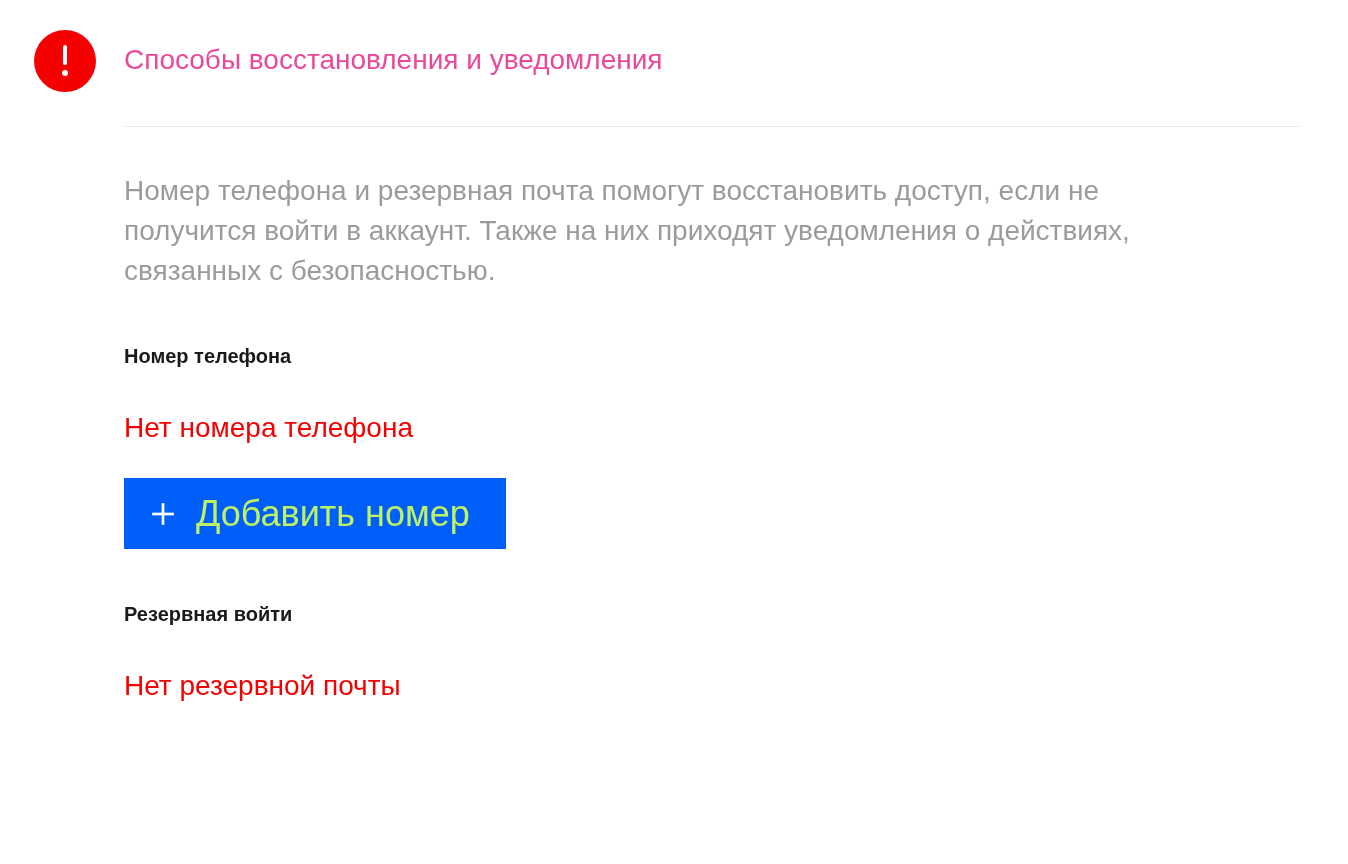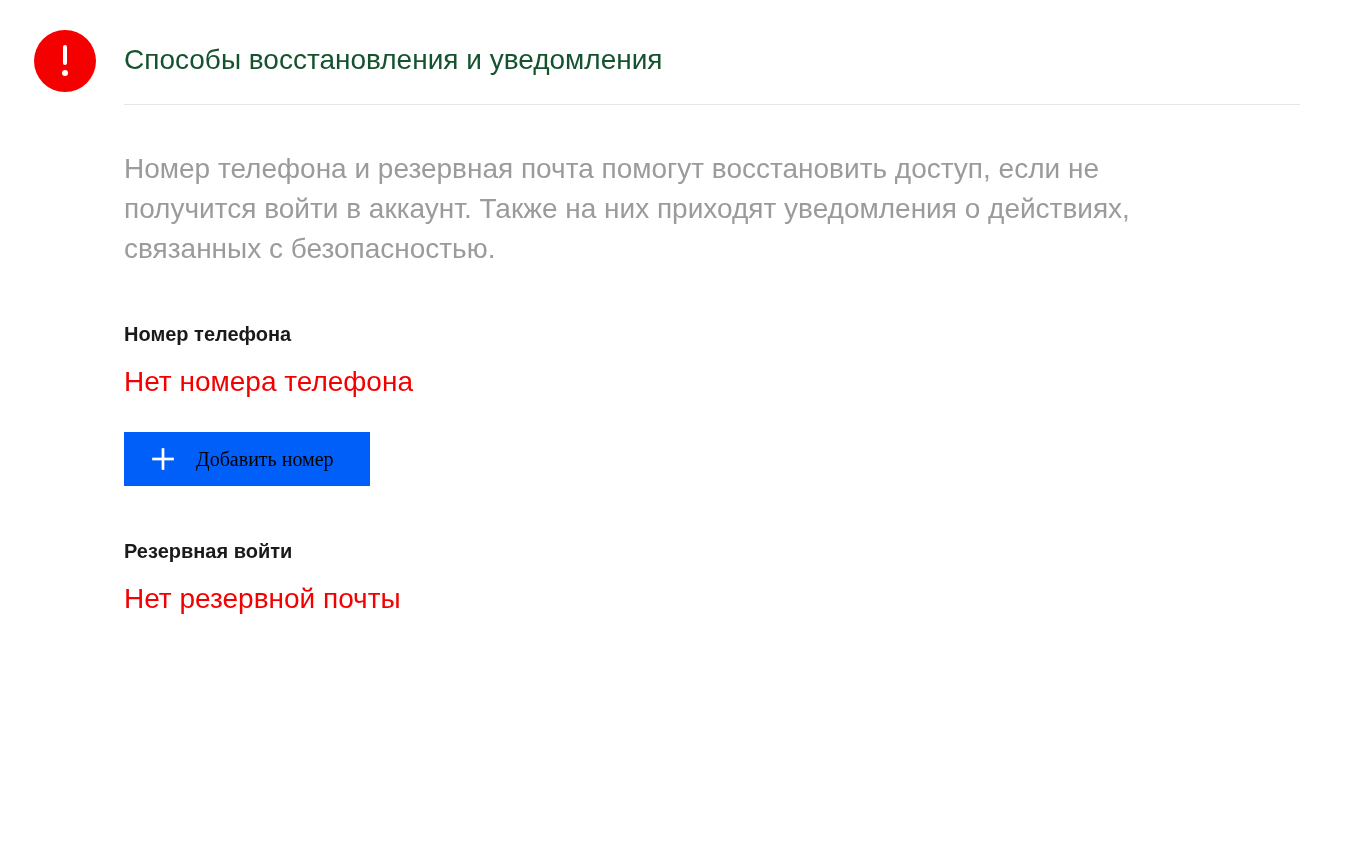--- a/index.html
+++ b/index.html
@@ -37,23 +37,23 @@
       fill: #ffffff;
     }
     .content {
       flex: 1;
       padding-right: 34px;
       max-width: 1210px;
     }
     .section-title {
       font-size: 28px;
       font-weight: 400;
-      color: #14532d;
+      color: #ec4899;
       padding-top: 14px;
-      padding-bottom: 28px;
+      padding-bottom: 50px;
       border-bottom: 1px solid #e7e7e7;
     }
     .description {
       font-size: 28px;
       line-height: 40px;
       color: #9b9b9b;
       margin-top: 44px;
       max-width: 1100px;
     }
     .field-block {
@@ -61,34 +61,34 @@
     }
     .field-heading {
       font-size: 20px;
       font-weight: 700;
       color: #1a1a1a;
     }
     .field-status {
       font-size: 28px;
       font-weight: 400;
       color: #f50000;
-      margin-top: 20px;
+      margin-top: 44px;
     }
     .add-button {
       margin-top: 34px;
       display: inline-flex;
       align-items: center;
       background: #005ff9;
-      color: #000000;
+      color: #bef264;
       border: none;
-      font-size: 20px;
+      font-size: 36px;
       font-weight: 400;
       padding: 14px 36px 14px 26px;
       cursor: pointer;
-      font-family: Liberation Serif, serif;
+      font-family: Liberation Sans, sans-serif;
       line-height: 1.2;
     }
     .add-button svg {
       width: 26px;
       height: 26px;
       stroke: #ffffff;
       stroke-width: 2.5;
       margin-right: 20px;
       flex-shrink: 0;
     }

